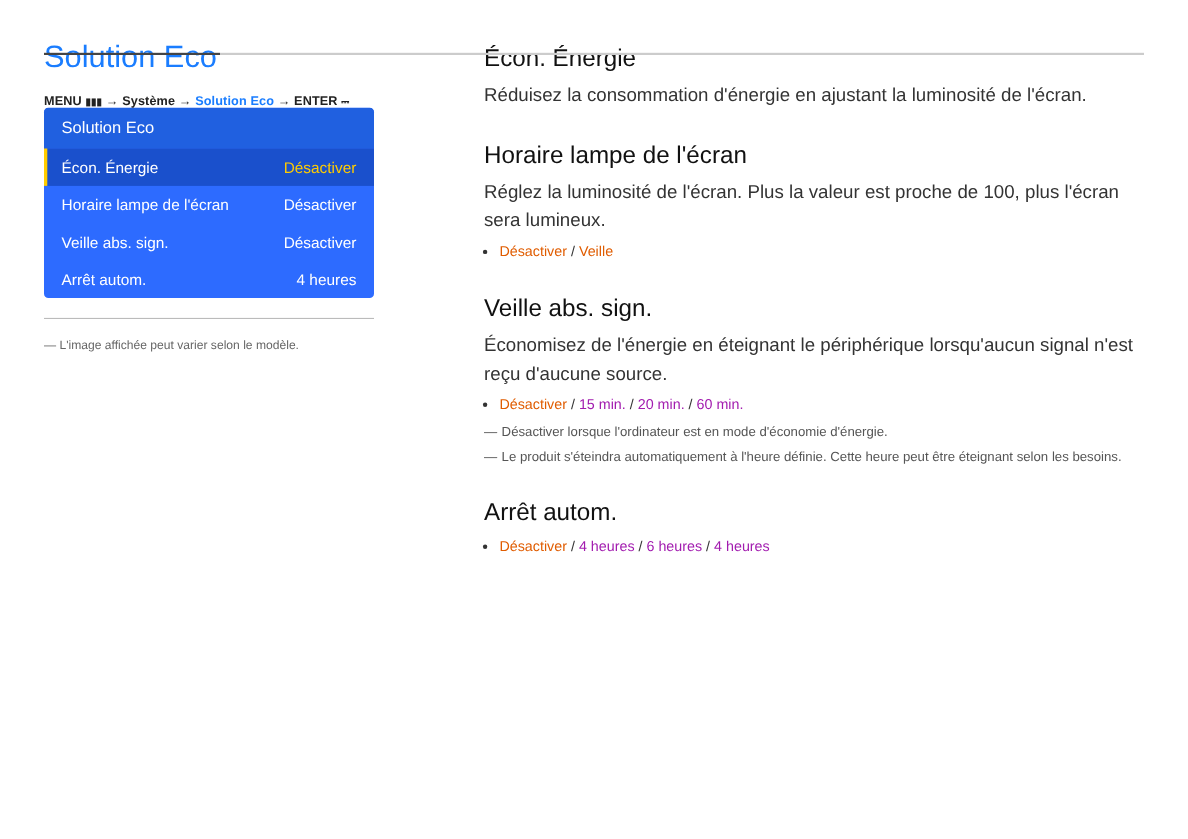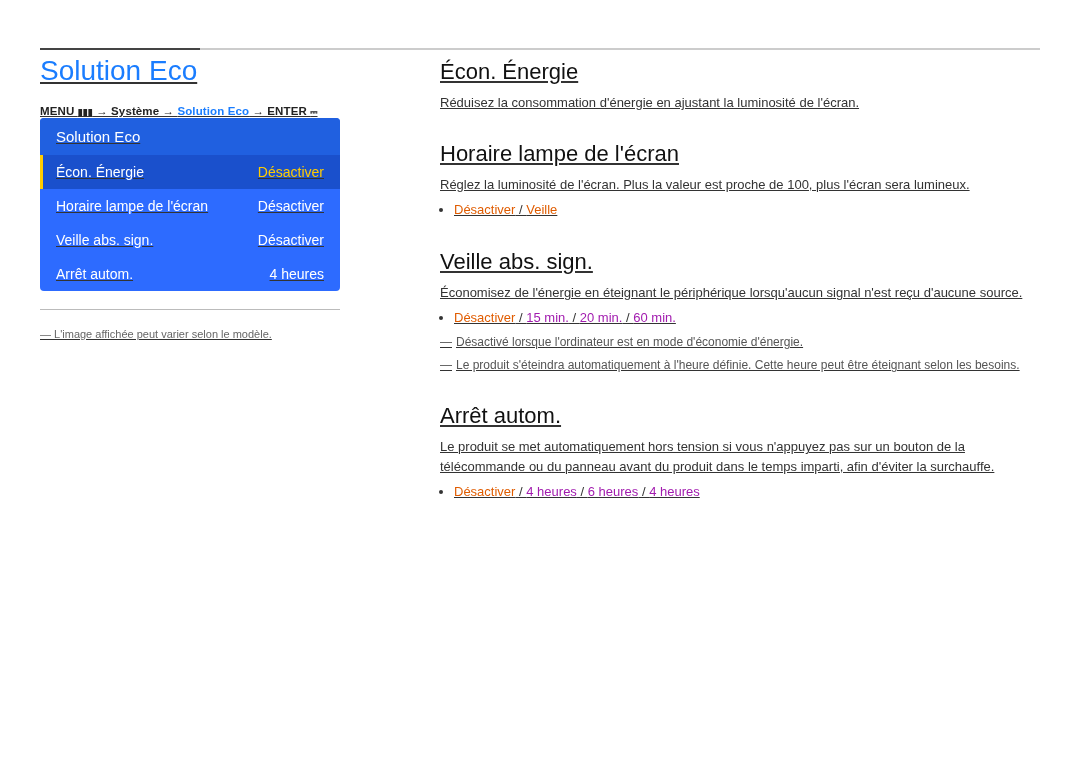--- a/index.html
+++ b/index.html
@@ -7,23 +7,22 @@
       font-family: 'Helvetica Neue', Arial, sans-serif;
       background: #ffffff;
       color: #333333;
       width: 1080px;
       min-height: 763px;
       position: relative;
     }
 
     .page-layout {
       display: flex;
-      padding: 55px 40px 40px 40px;
+      padding: 36px 40px 40px 40px;
       gap: 40px;
-      text-decoration: underline;
     }
 
     
     .left-column {
       width: 360px;
       flex-shrink: 0;
     }
 
     .page-title {
       font-size: 28px;
@@ -99,21 +98,21 @@
     }
 
     .section-title {
       font-size: 22px;
       font-weight: 400;
       color: #111;
       margin-bottom: 8px;
     }
 
     .section-desc {
-      font-size: 13px;
+      font-size: 17px;
       color: #333;
       line-height: 1.5;
       margin-bottom: 6px;
     }
 
     .section-options {
       font-size: 13px;
       color: #333;
       line-height: 1.6;
       padding-left: 14px;
@@ -203,26 +202,25 @@
         <li><span class="opt-orange">Désactiver</span> / <span class="opt-orange">Veille</span></li>
       </ul>
     </div>
 
     <div class="section">
       <h2 class="section-title">Veille abs. sign.</h2>
       <p class="section-desc">Économisez de l'énergie en éteignant le périphérique lorsqu'aucun signal n'est reçu d'aucune source.</p>
       <ul class="section-options">
         <li><span class="opt-orange">Désactiver</span> / <span class="opt-blue">15 min.</span> / <span class="opt-blue">20 min.</span> / <span class="opt-blue">60 min.</span></li>
       </ul>
-      <p class="note-dash" style="padding-left:0;">Désactivé lorsque l'ordinateur est en mode d'économie d'énergie.</p>
+      <p class="note-dash" style="padding-left:0;">Désactiver lorsque l'ordinateur est en mode d'économie d'énergie.</p>
       <p class="note-dash" style="padding-left:0;">Le produit s'éteindra automatiquement à l'heure définie. Cette heure peut être éteignant selon les besoins.</p>
     </div>
 
     <div class="section">
       <h2 class="section-title">Arrêt autom.</h2>
-      <p class="section-desc">Le produit se met automatiquement hors tension si vous n'appuyez pas sur un bouton de la télécommande ou du panneau avant du produit dans le temps imparti, afin d'éviter la surchauffe.</p>
       <ul class="section-options">
         <li><span class="opt-orange">Désactiver</span> / <span class="opt-blue">4 heures</span> / <span class="opt-blue">6 heures</span> / <span class="opt-blue">4 heures</span></li>
       </ul>
     </div>
 
   </div>
 </div>
 
 </body></html>

